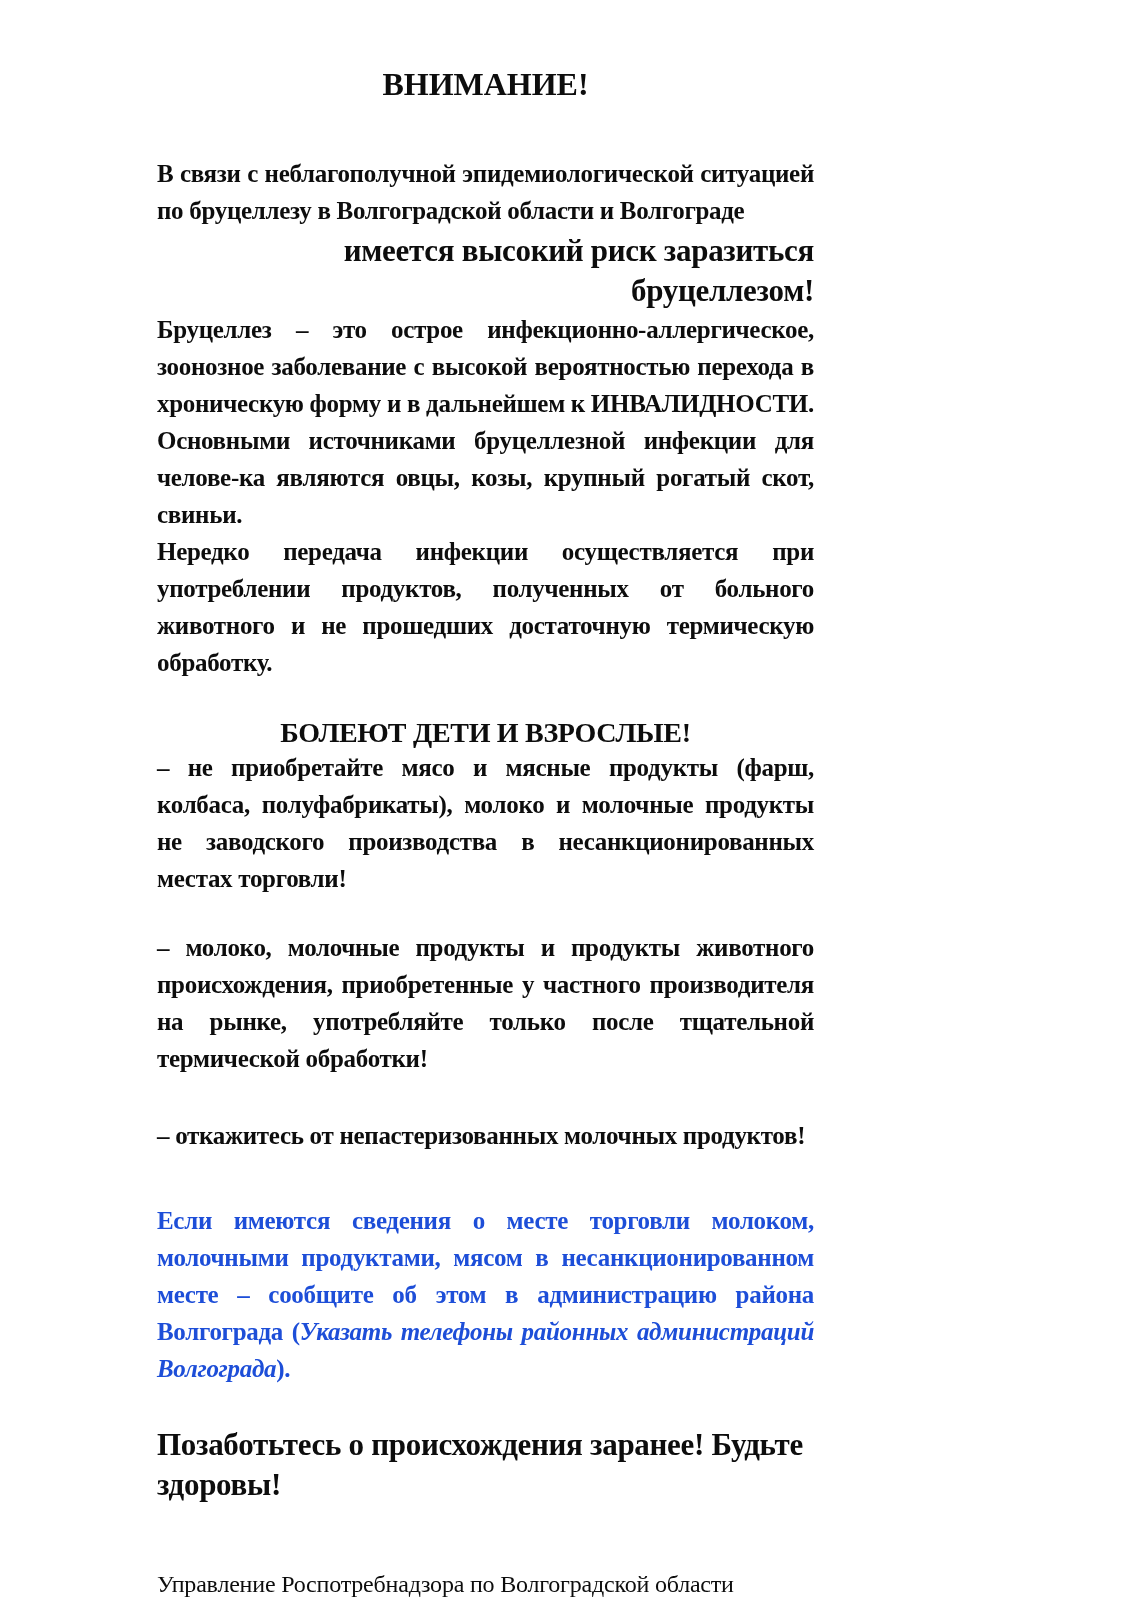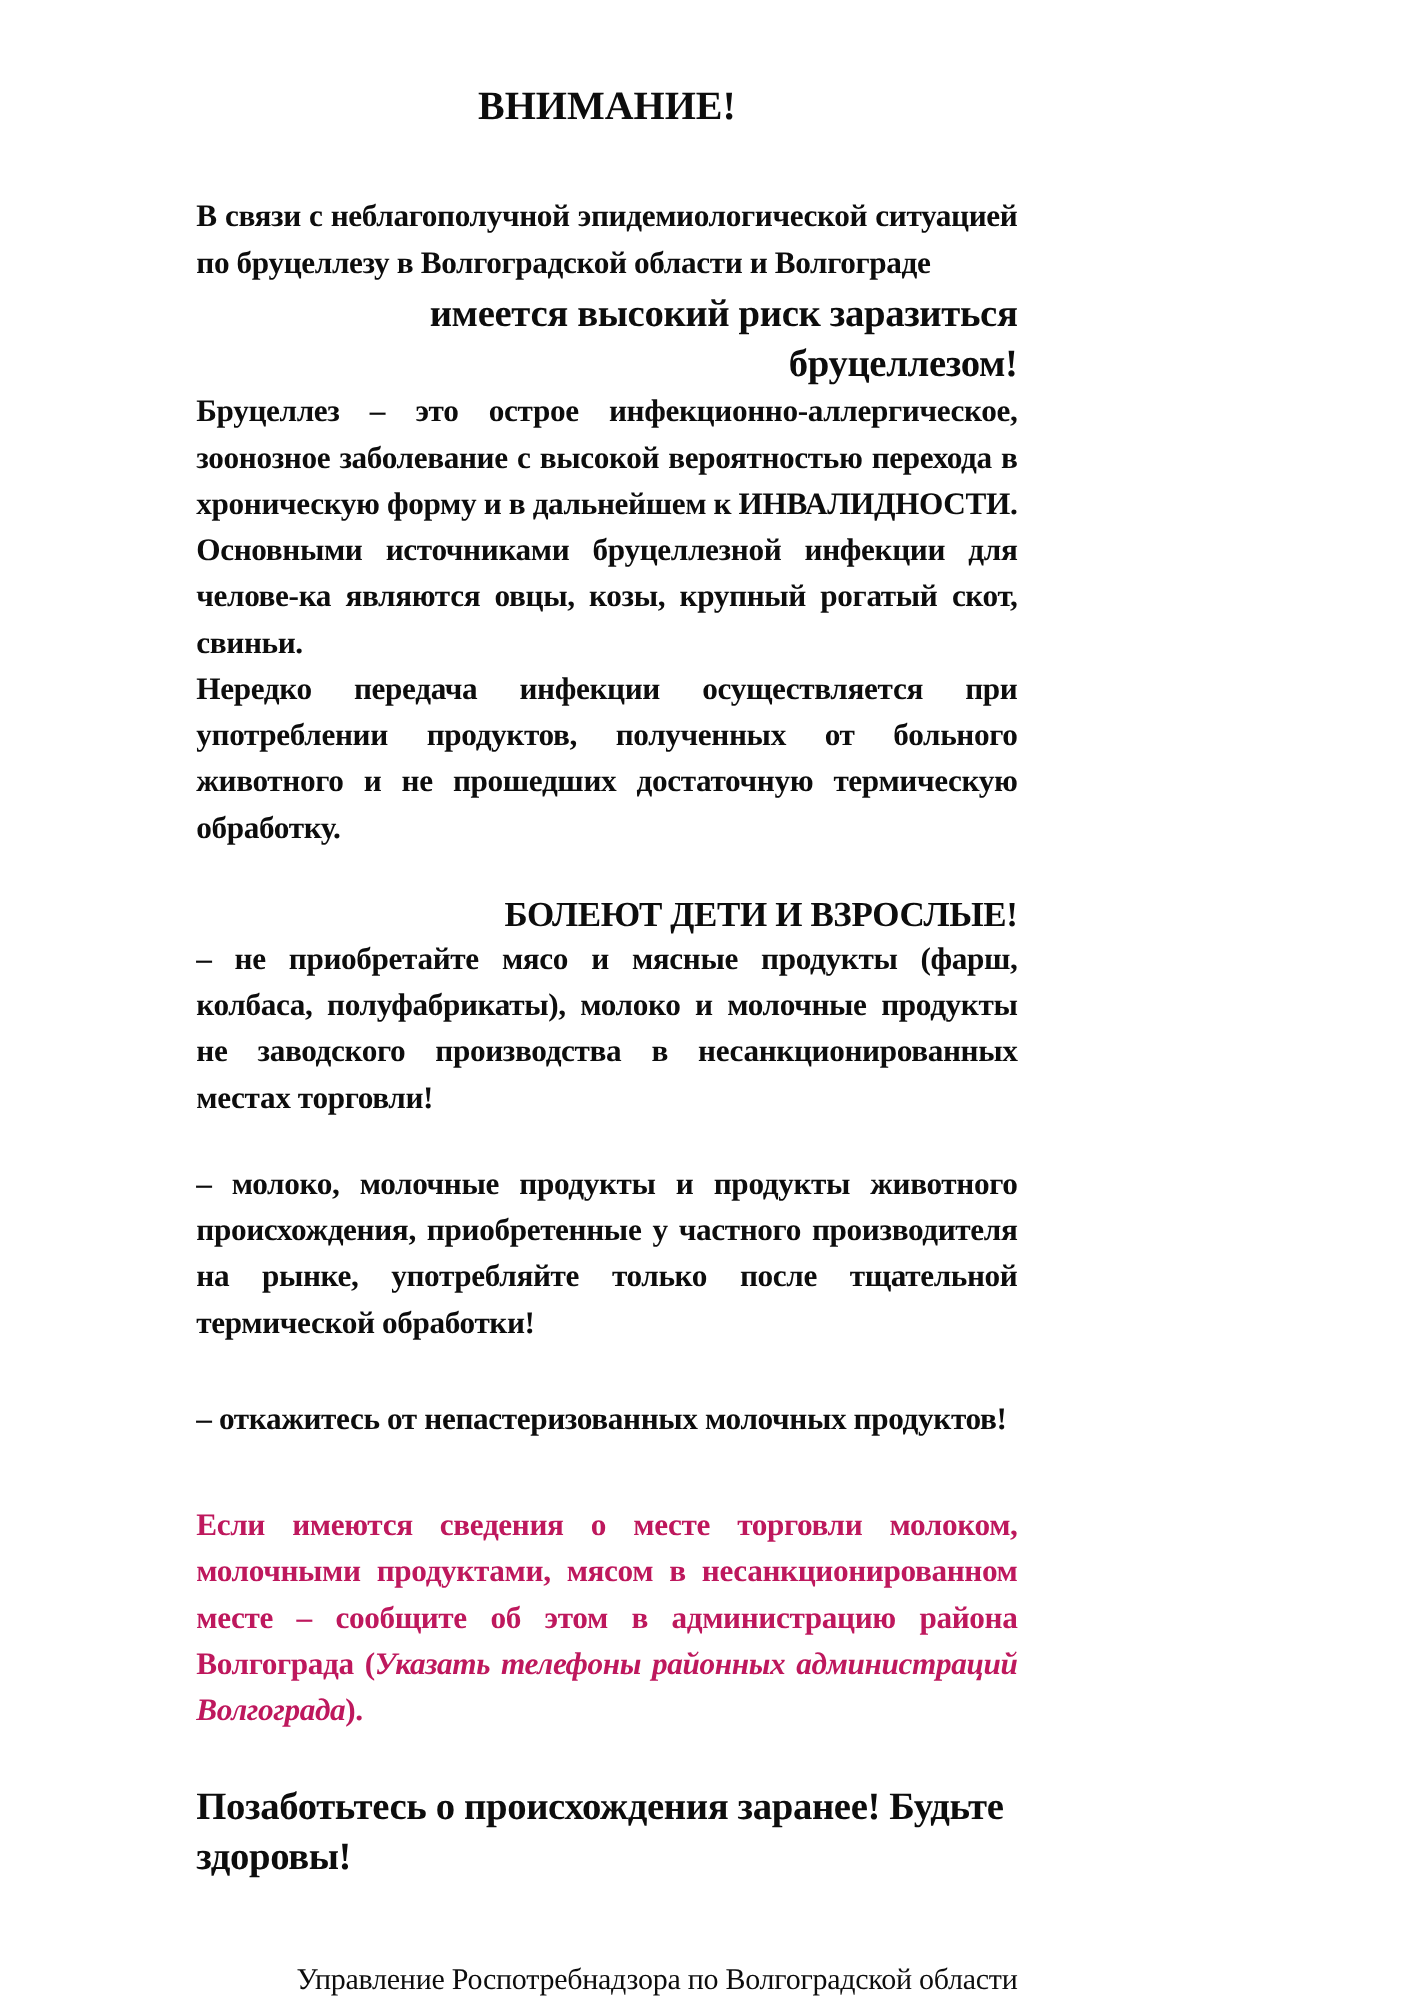--- a/index.html
+++ b/index.html
@@ -43,47 +43,46 @@
     line-height: 40px;
     letter-spacing: -0.3px;
     text-align: right;
     margin: 2px 0 0 0;
   }
   .about-block {
   }
   .section-heading {
     font-size: 28px;
     font-weight: bold;
-    text-align: right;
+    text-align: center;
     letter-spacing: -0.3px;
     margin: 0;
   }
   .heading-children { margin-top: 36px; }
   .heading-recommend { margin-top: 44px; }
   .rec-1 { }
   .rec-2 { margin-top: 32px; }
   .rec-3 { margin-top: 40px; }
   .alert-paragraph {
-    color: #be185d;
+    color: #1d4ed8;
     margin-top: 48px;
   }
   .alert-paragraph .italic-part {
     font-style: italic;
   }
   .closing-statement {
     font-size: 31px;
     font-weight: bold;
     line-height: 40px;
     letter-spacing: -0.3px;
     margin: 38px 0 0 0;
   }
   .footer-signature {
     font-size: 24px;
     font-weight: normal;
-    text-align: right;
     letter-spacing: -0.2px;
     margin: 66px 0 0 0;
   }
 </style>
 </head>
 <body>
 
 <div class="page">
 
   <h1 class="page-title">ВНИМАНИЕ!</h1>

